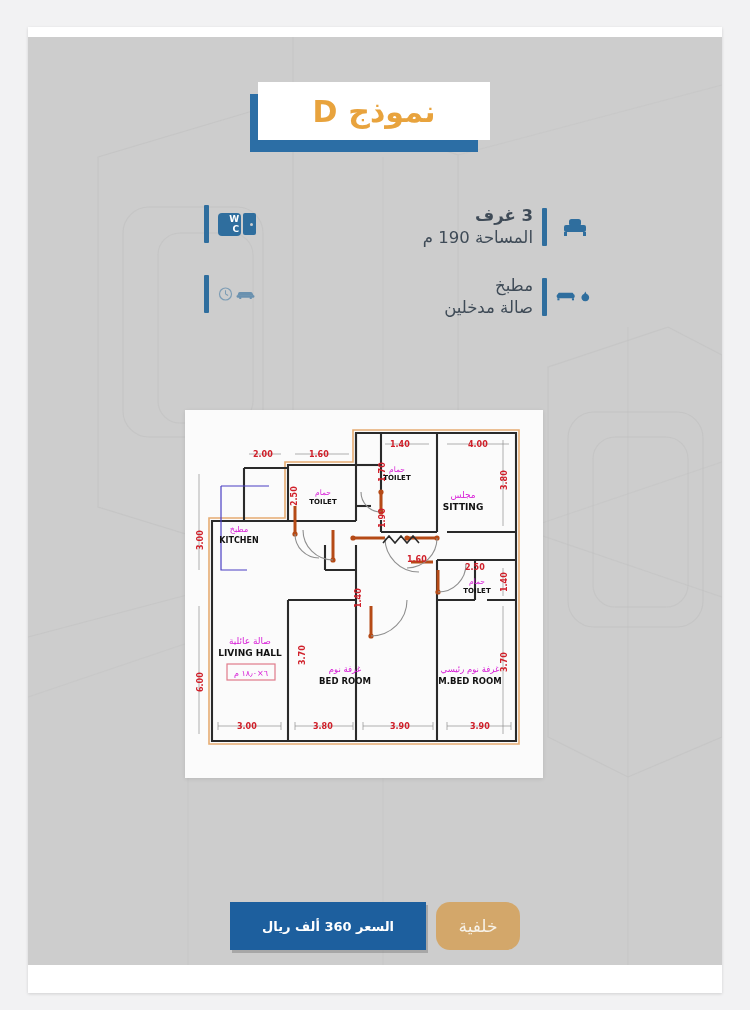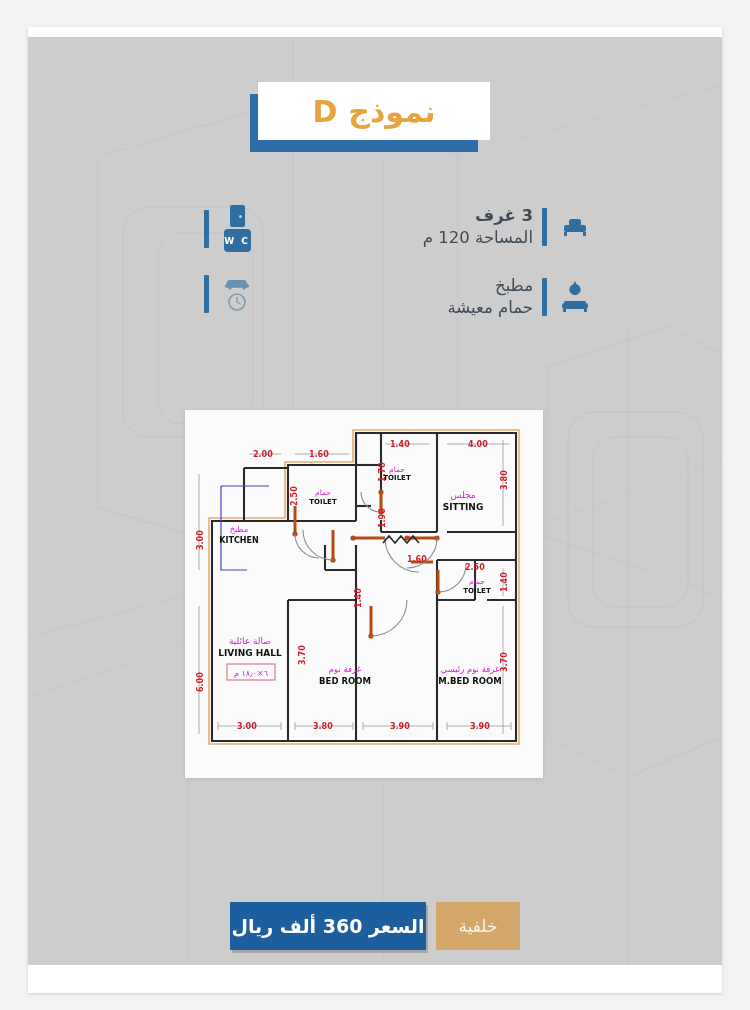--- a/index.html
+++ b/index.html
@@ -39,21 +39,21 @@
     display: flex; align-items: center; justify-content: center;
   }
   #banner-text {
     color: #e8a33d; font-size: 30px; font-weight: 700;
     direction: rtl; letter-spacing: .5px;
   }
 
   
   .feat { position: absolute; display: flex; align-items: center; direction: rtl; }
   .feat .icons {
-    width: 38px; display: flex; flex-direction: column;
+    width: 38px; display: flex; flex-direction: row;
     align-items: center; justify-content: center; gap: 2px;
   }
   .feat .bar { width: 5px; height: 38px; background: #2f6e9e; margin: 0 9px; border-radius: 1px; }
   .feat .txt { color: #3f4b57; font-size: 16.5px; line-height: 1.32; text-align: right; white-space: nowrap; }
   .feat .txt b { font-weight: 700; }
 
   #feat-rooms    { right: 128px; top: 168px; margin-left: 29px; }
   #feat-kitchen  { right: 128px; top: 238px; }
   #feat-entries  { right: 466px; top: 168px; }
   #feat-parking  { right: 466px; top: 238px; }
@@ -72,29 +72,29 @@
     width: 358px; height: 368px;
     background: #fbfbfb;
     box-shadow: 0 1px 4px rgba(0,0,0,.10);
   }
   #plansvg { position: absolute; left: 0; top: 0; width: 358px; height: 368px; }
 
   
   #btn-row { position: absolute; left: 0; top: 865px; width: 694px; display: flex; justify-content: center; align-items: stretch; gap: 0; }
   #btn-price {
     width: 196px; height: 48px; background: #1d5f9e; color: #fff;
-    font-size: 19px; font-weight: 700; direction: rtl;
+    font-size: 13px; font-weight: 700; direction: rtl;
     display: flex; align-items: center; justify-content: center;
     box-shadow: 2px 3px 0 rgba(80,80,80,.30);
   }
   #btn-bg {
     width: 84px; height: 48px; background: #d3a76a; color: #f7f2e8;
     font-size: 17px; direction: rtl;
     display: flex; align-items: center; justify-content: center;
-    margin-left: 10px; order: 2;
+    margin-left: 10px; order: 2; border-radius: 14px;
   }
 </style>
 </head>
 <body>
 
 <div id="card">
 
   <div id="stage">
 
     <svg class="bgsvg" viewBox="0 0 694 928" preserveAspectRatio="none">
@@ -129,40 +129,40 @@
         <svg width="26" height="22" viewBox="0 0 26 22">
           <rect x="7" y="3" width="12" height="7" rx="2.5" fill="#2f6e9e"></rect>
           <rect x="2" y="9" width="22" height="7" rx="2" fill="#2f6e9e"></rect>
           <rect x="2" y="16" width="3" height="4" fill="#2f6e9e"></rect>
           <rect x="21" y="16" width="3" height="4" fill="#2f6e9e"></rect>
         </svg>
       </div>
       <div class="bar"></div>
       <div class="txt">
         <div><b>3 غرف</b></div>
-        <div>المساحة 120 م</div>
+        <div>المساحة 190 م</div>
       </div>
     </div>
 
     <div class="feat" id="feat-kitchen">
       <div class="icons">
         <svg width="24" height="18" viewBox="0 0 24 18">
           <path d="M12 1 l1.6 3.2 a5.6 5.6 0 1 1 -3.2 0 Z" fill="#2f6e9e"></path>
         </svg>
         <svg width="28" height="13" viewBox="0 0 28 13">
           <rect x="1" y="3" width="26" height="6" rx="2.4" fill="#2f6e9e"></rect>
           <rect x="3" y="1" width="22" height="3" rx="1.5" fill="#2f6e9e"></rect>
           <rect x="2" y="9" width="3" height="3" fill="#2f6e9e"></rect>
           <rect x="23" y="9" width="3" height="3" fill="#2f6e9e"></rect>
         </svg>
       </div>
       <div class="bar"></div>
       <div class="txt">
         <div>مطبخ</div>
-        <div>حمام معيشة</div>
+        <div>صالة مدخلين</div>
       </div>
     </div>
 
     <div class="feat" id="feat-entries">
       <div class="icons">
         <div class="door-ico"></div>
         <div class="wc-box">
           <span>W C</span>
         </div>
       </div>

